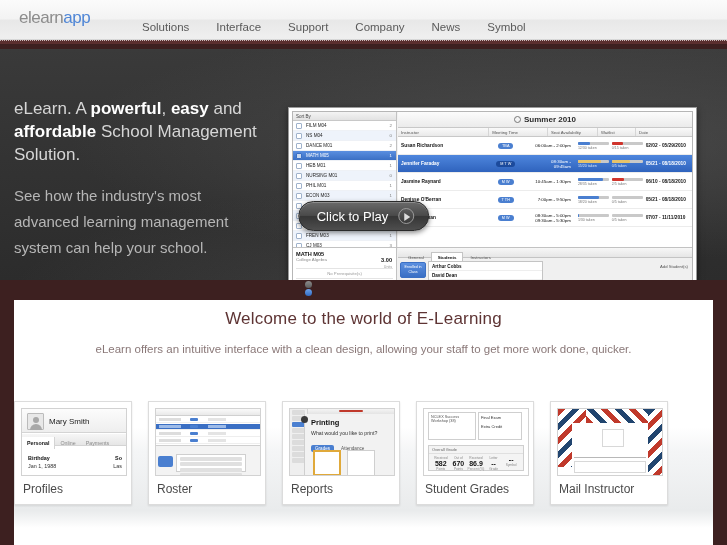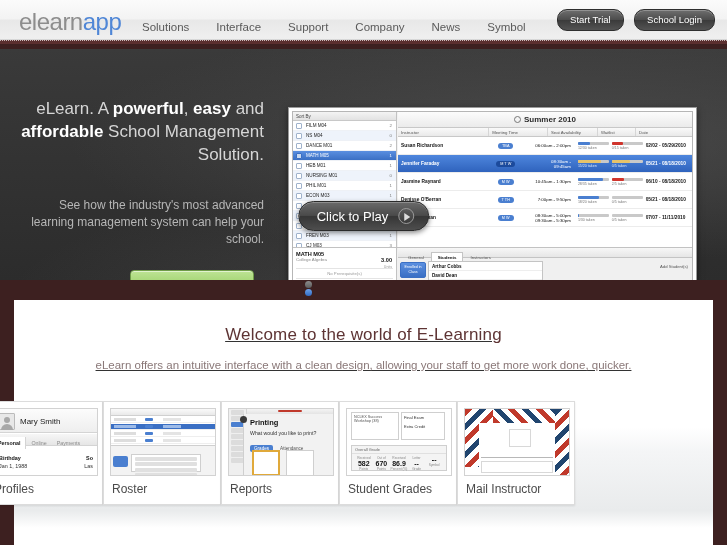--- a/index.html
+++ b/index.html
@@ -11,21 +11,21 @@
     color:#333;
     position:relative;
   }
 
   
   .nav {
     position:absolute; left:0; top:0; width:727px; height:40px;
     background:linear-gradient(to bottom,#fbfbfb 0%,#f3f3f3 48%,#e8e8e8 52%,#efefef 100%);
     border-bottom:1px solid #d7d7d7;
   }
-  .logo { position:absolute; left:19px; top:8px; font-size:24px; letter-spacing:-0.5px; }
+  .logo { position:absolute; left:19px; top:8px; font-size:17px; letter-spacing:-0.5px; }
   .logo .a { color:#8d8d8d; }
   .logo .b { color:#4f86d6; }
   .navlinks { position:absolute; left:142px; top:20px; }
   .navlinks a {
     display:inline-block; color:#5a5a5a; text-decoration:none;
     font-size:11.5px; margin-right:27px;text-align:right;
   }
   .navbtns { position:absolute; right:12px; top:9px; }
   .navbtn {
     display:inline-block; margin-left:7px;
@@ -45,24 +45,24 @@
     position:absolute; left:0; top:49px; width:727px; height:231px;
     background:
       radial-gradient(ellipse at 78% 40%, rgba(90,90,90,.55) 0%, rgba(0,0,0,0) 62%),
       linear-gradient(to bottom,#3a3a3a 0%,#343434 40%,#2c2c2c 100%);
     overflow:hidden;
   }
   .hero:after{
     content:""; position:absolute; left:0; bottom:0; width:727px; height:90px;
     background:radial-gradient(ellipse at 50% 130%, rgba(120,120,120,.22) 0%, rgba(0,0,0,0) 70%);
   }
-  .hero-copy { position:absolute; left:14px; top:48px; width:250px; z-index:3;text-align:right; }
+  .hero-copy { position:absolute; left:14px; top:48px; width:250px; z-index:3; }
   .hero-h1 { color:#d6d6d6; font-size:17px; line-height:23px; font-weight:normal; }
   .hero-h1 b { color:#fff; font-weight:bold; }
-  .hero-p { color:#b6b6b6; font-size:12px; line-height:17px; margin-top:31px; }
+  .hero-p { color:#b6b6b6; font-size:15px; line-height:26px; margin-top:17px; }
   .hero-btns { margin-top:22px; }
   .gbtn {
     display:inline-block; margin-right:10px;
     background:linear-gradient(to bottom,#bde394 0%,#a3d472 45%,#8cc95c 55%,#a9d977 100%);
     border:1px solid #6f9c48; border-radius:4px;
     color:#32521c; font-weight:bold; font-size:11px; letter-spacing:.3px;
     padding:8px 14px; cursor:pointer;
     box-shadow:inset 0 1px 0 rgba(255,255,255,.55);
   }
 
@@ -158,26 +158,26 @@
   .dots { position:absolute; left:301px; top:281px; width:14px; z-index:4; }
   .dot { width:7px; height:7px; border-radius:50%; margin:0 auto 1px; }
   .dot.g { background:linear-gradient(to bottom,#8c8c8c,#5c5c5c); }
   .dot.b { background:linear-gradient(to bottom,#6da2e8,#2f6bc6); }
 
   
   .content {
     position:absolute; left:14px; top:300px; width:699px; height:245px;
     background:linear-gradient(to bottom,#ffffff 0%,#ffffff 52%,#f4f5f6 62%,#e9ebec 86%,#ffffff 93%,#ffffff 100%);
   }
-  .welcome { text-align:center; padding-top:25px;text-decoration:underline; }
+  .welcome { text-align:center; padding-top:9px; }
   .welcome h2 { font-size:17px; font-weight:normal; color:#5e3434; letter-spacing:.2px; }
   .welcome p { font-size:11.5px; color:#8a7878; line-height:18px; margin-top:11px; }
 
   .cards { position:absolute; left:0; top:101px; width:561px; display:flex;
-           justify-content:flex-end; }
+           justify-content:flex-start; gap:16px; }
   .card { width:118px; background:#fff; border:1px solid #dcdcdc;
           box-shadow:0 1px 2px rgba(0,0,0,.10); padding:6px 6px 0; cursor:pointer; }
   .card .thumb { width:106px; height:68px; border:1px solid #d2d2d2; overflow:hidden;
                  position:relative; background:#fff; }
   .card .cap { font-size:12px; color:#4a4a4a; padding:6px 2px 8px; }
 
   
   .t-prof-top{ position:absolute; left:0; top:0; right:0; height:24px;
                background:linear-gradient(to bottom,#fcfcfc,#eee); border-bottom:1px solid #d4d4d4;}
   .t-avatar{ position:absolute; left:5px; top:4px; width:17px; height:17px;
@@ -261,24 +261,20 @@
 </head>
 <body>
 
 <div class="nav">
   <div class="logo">
     <span class="a">elearn</span><span class="b">app</span>
   </div>
   <div class="navlinks">
     <a href="#">Solutions</a><a href="#">Interface</a><a href="#">Support</a><a href="#">Company</a><a href="#">News</a><a href="#">Symbol</a>
   </div>
-  <div class="navbtns">
-    <span class="navbtn">Start Trial</span>
-    <span class="navbtn">School Login</span>
-  </div>
 </div>
 <div class="stripe1"></div>
 <div class="stripe2"></div>
 
 <div class="hero">
   <div class="hero-copy">
     <div class="hero-h1"><span>eLearn. A </span><b>powerful</b><span>, </span><b>easy</b><span> and </span><b>affordable</b><span> School Management Solution.</span></div>
     <div class="hero-p">See how the industry's most advanced learning management system can help your school.</div>
     <div class="hero-btns">
       <span class="gbtn">VIEW FEATURES</span>

